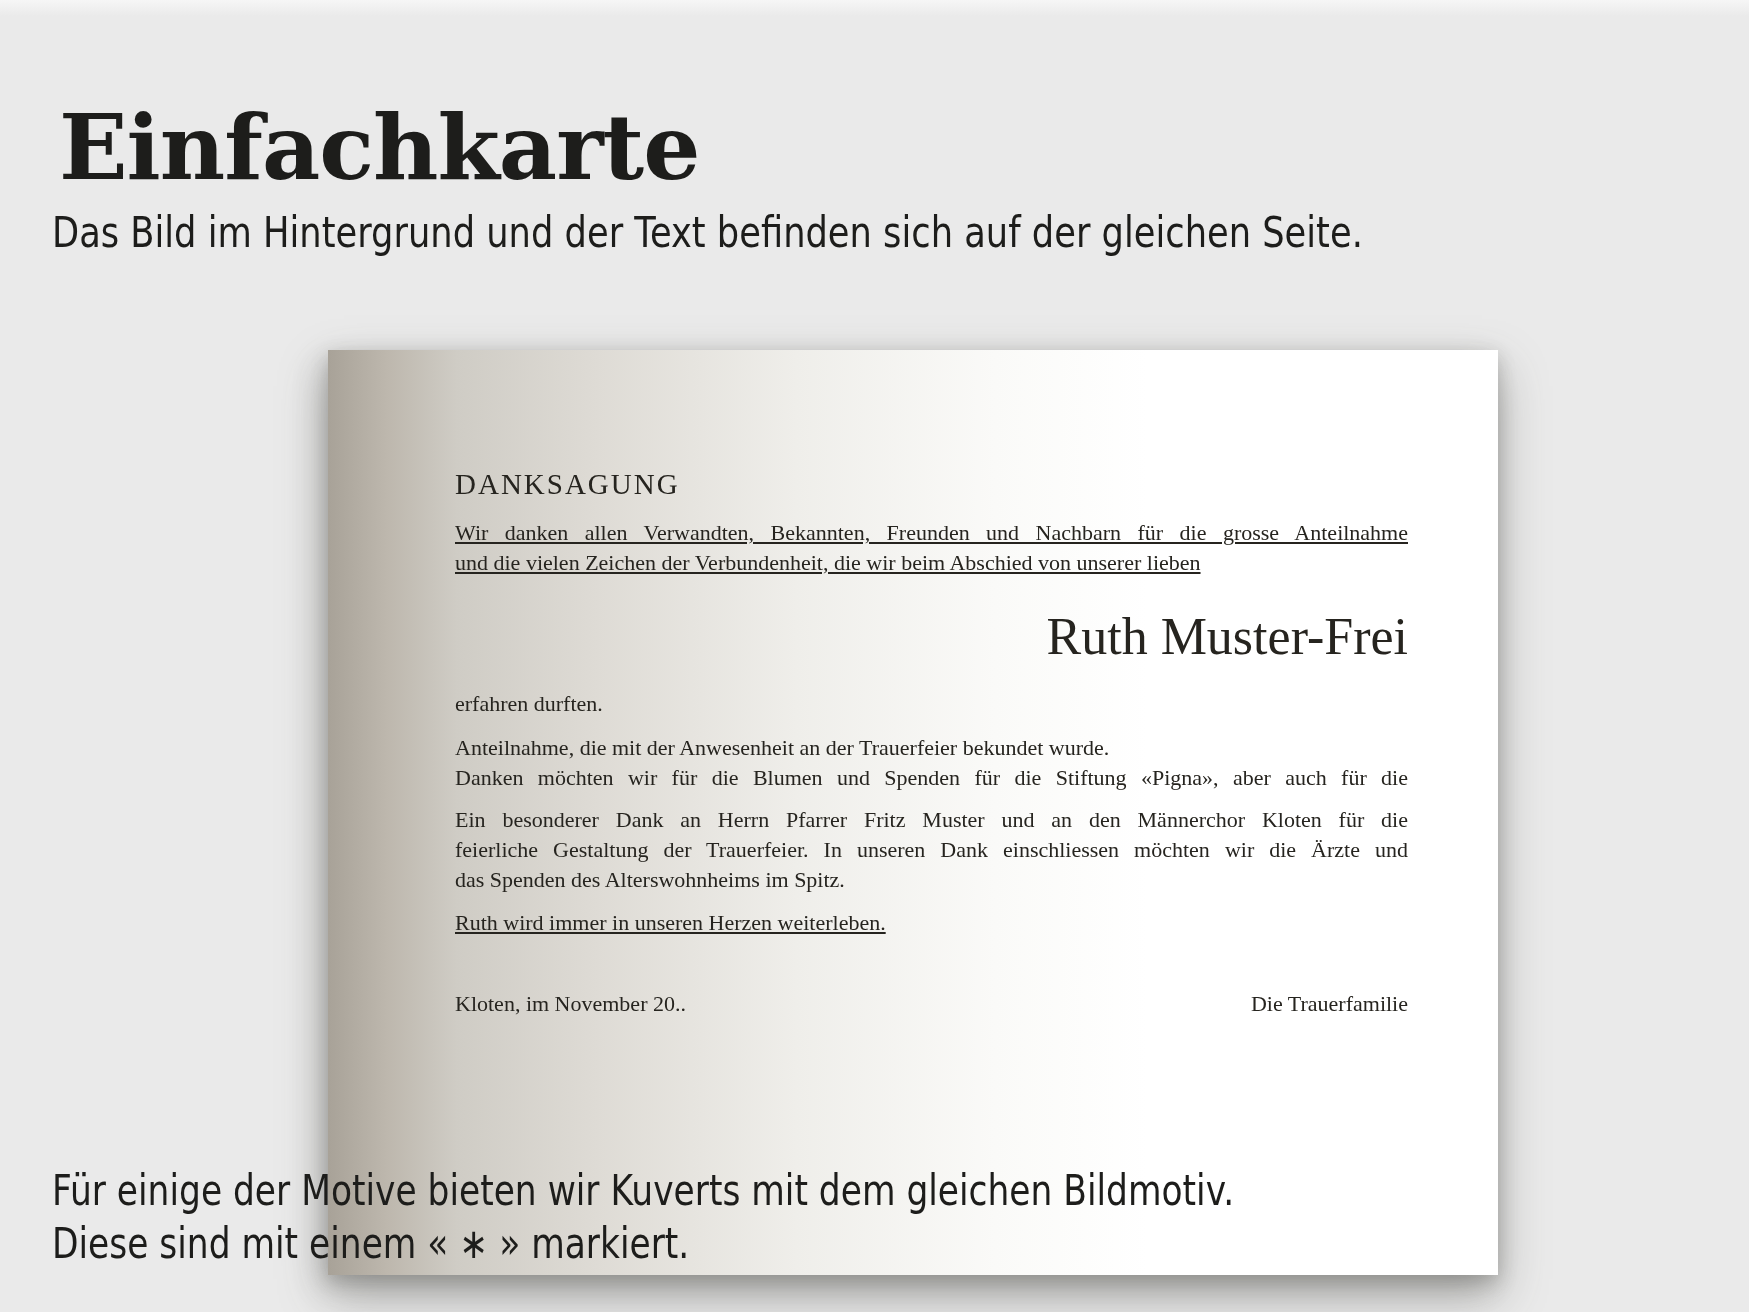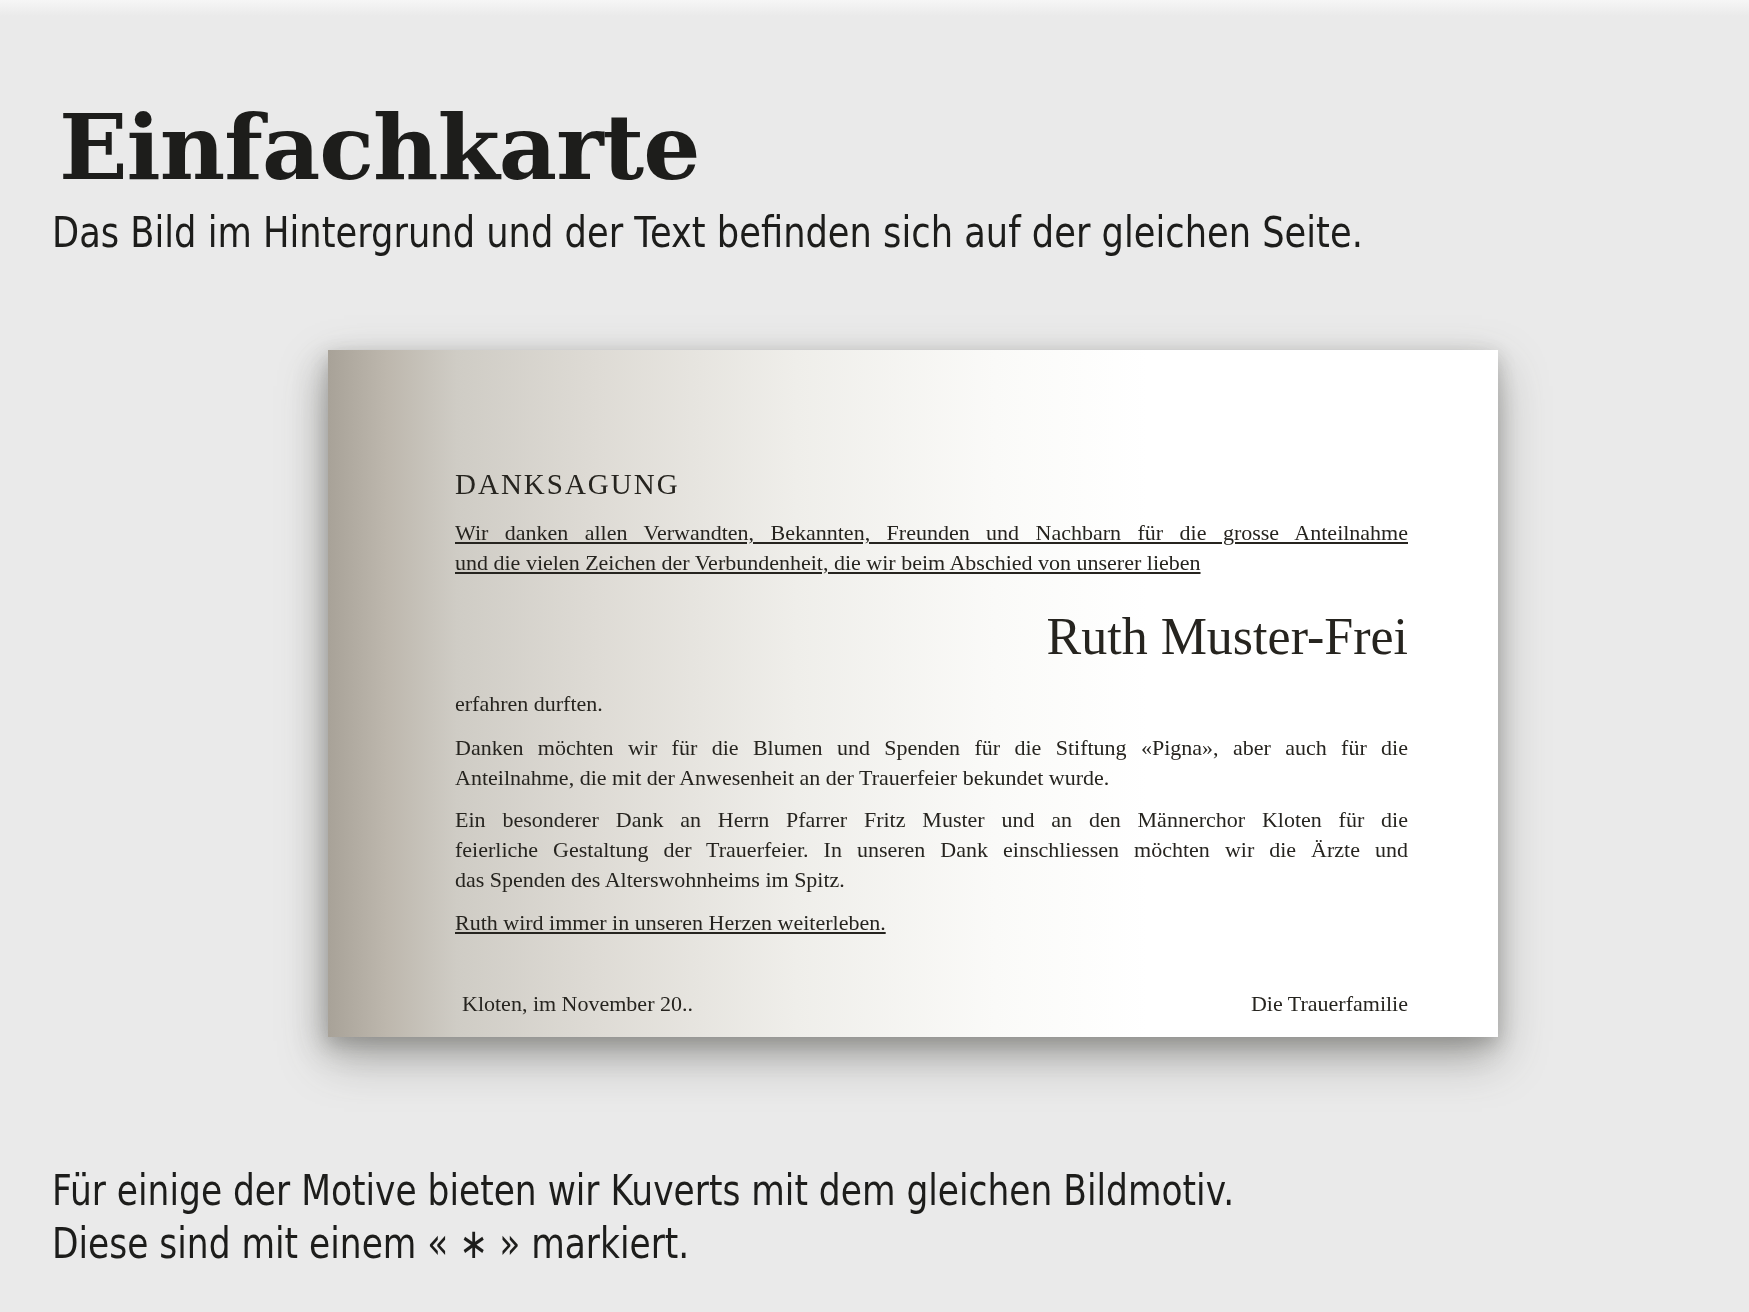--- a/index.html
+++ b/index.html
@@ -26,21 +26,21 @@
   }
 
   .page-subtitle{
     position:absolute;left:52px;top:207px;
     font-size:43px;line-height:1.2;color:var(--text);
     transform:scaleX(0.82);transform-origin:left top;
     white-space:nowrap;
   }
 
   .card{
-    position:absolute;left:328px;top:350px;width:1170px;height:687px;
+    position:absolute;left:328px;top:350px;width:1170px;height:925px;
     background:linear-gradient(to right,
       var(--card-left,#a8a298) 0%, #bdb7ad 5%, #cfccc5 11%, #dedbd5 23%,
       #efeeea 40%, #fafaf8 57%, #ffffff 70%, #ffffff 100%);
     box-shadow:
       0 20px 45px rgba(75,75,70,0.40),
       0 6px 16px rgba(75,75,70,0.22),
       -8px 12px 28px rgba(75,75,70,0.16);
   }
 
   .card-text-area{
@@ -57,21 +57,21 @@
   .card-intro{top:168px;text-decoration:underline;}
   .deceased-name{
     top:265px;text-align:right;
     font-size:52px;line-height:44px;font-weight:400;
   }
   .card-after-name{top:339px;}
   .card-donations{top:383px;}
   .card-thanks{top:455px;}
   .card-memory{top:558px;text-decoration:underline;}
   .card-bottom-row{
-    top:639px;display:flex;justify-content:space-between;align-items:baseline;margin-left:7px;
+    top:639px;display:flex;justify-content:space-between;align-items:baseline;
   }
 
   .line{text-align:left;}
   .line-just{text-align:justify;text-align-last:justify;}
 
   .page-footer{
     position:absolute;left:52px;top:1164px;
     font-size:42px;line-height:53px;color:var(--text);
     transform:scaleX(0.82);transform-origin:left top;
     white-space:nowrap;
@@ -92,22 +92,22 @@
     <div class="card-intro">
         <div class="line line-just">Wir danken allen Verwandten, Bekannten, Freunden und Nachbarn für die grosse Anteilnahme</div>
         <div class="line">und die vielen Zeichen der Verbundenheit, die wir beim Abschied von unserer lieben</div>
       </div>
 
     <div class="deceased-name">Ruth Muster-Frei</div>
 
     <div class="card-after-name">erfahren durften.</div>
 
     <div class="card-donations">
+        <div class="line">Anteilnahme, die mit der Anwesenheit an der Trauerfeier bekundet wurde.</div>
         <div class="line line-just">Danken möchten wir für die Blumen und Spenden für die Stiftung «Pigna», aber auch für die</div>
-        <div class="line">Anteilnahme, die mit der Anwesenheit an der Trauerfeier bekundet wurde.</div>
       </div>
 
     <div class="card-thanks">
         <div class="line line-just">Ein besonderer Dank an Herrn Pfarrer Fritz Muster und an den Männerchor Kloten für die</div>
         <div class="line line-just">feierliche Gestaltung der Trauerfeier. In unseren Dank einschliessen möchten wir die Ärzte und</div>
         <div class="line">das Spenden des Alterswohnheims im Spitz.</div>
       </div>
 
     <div class="card-memory">Ruth wird immer in unseren Herzen weiterleben.</div>
 

